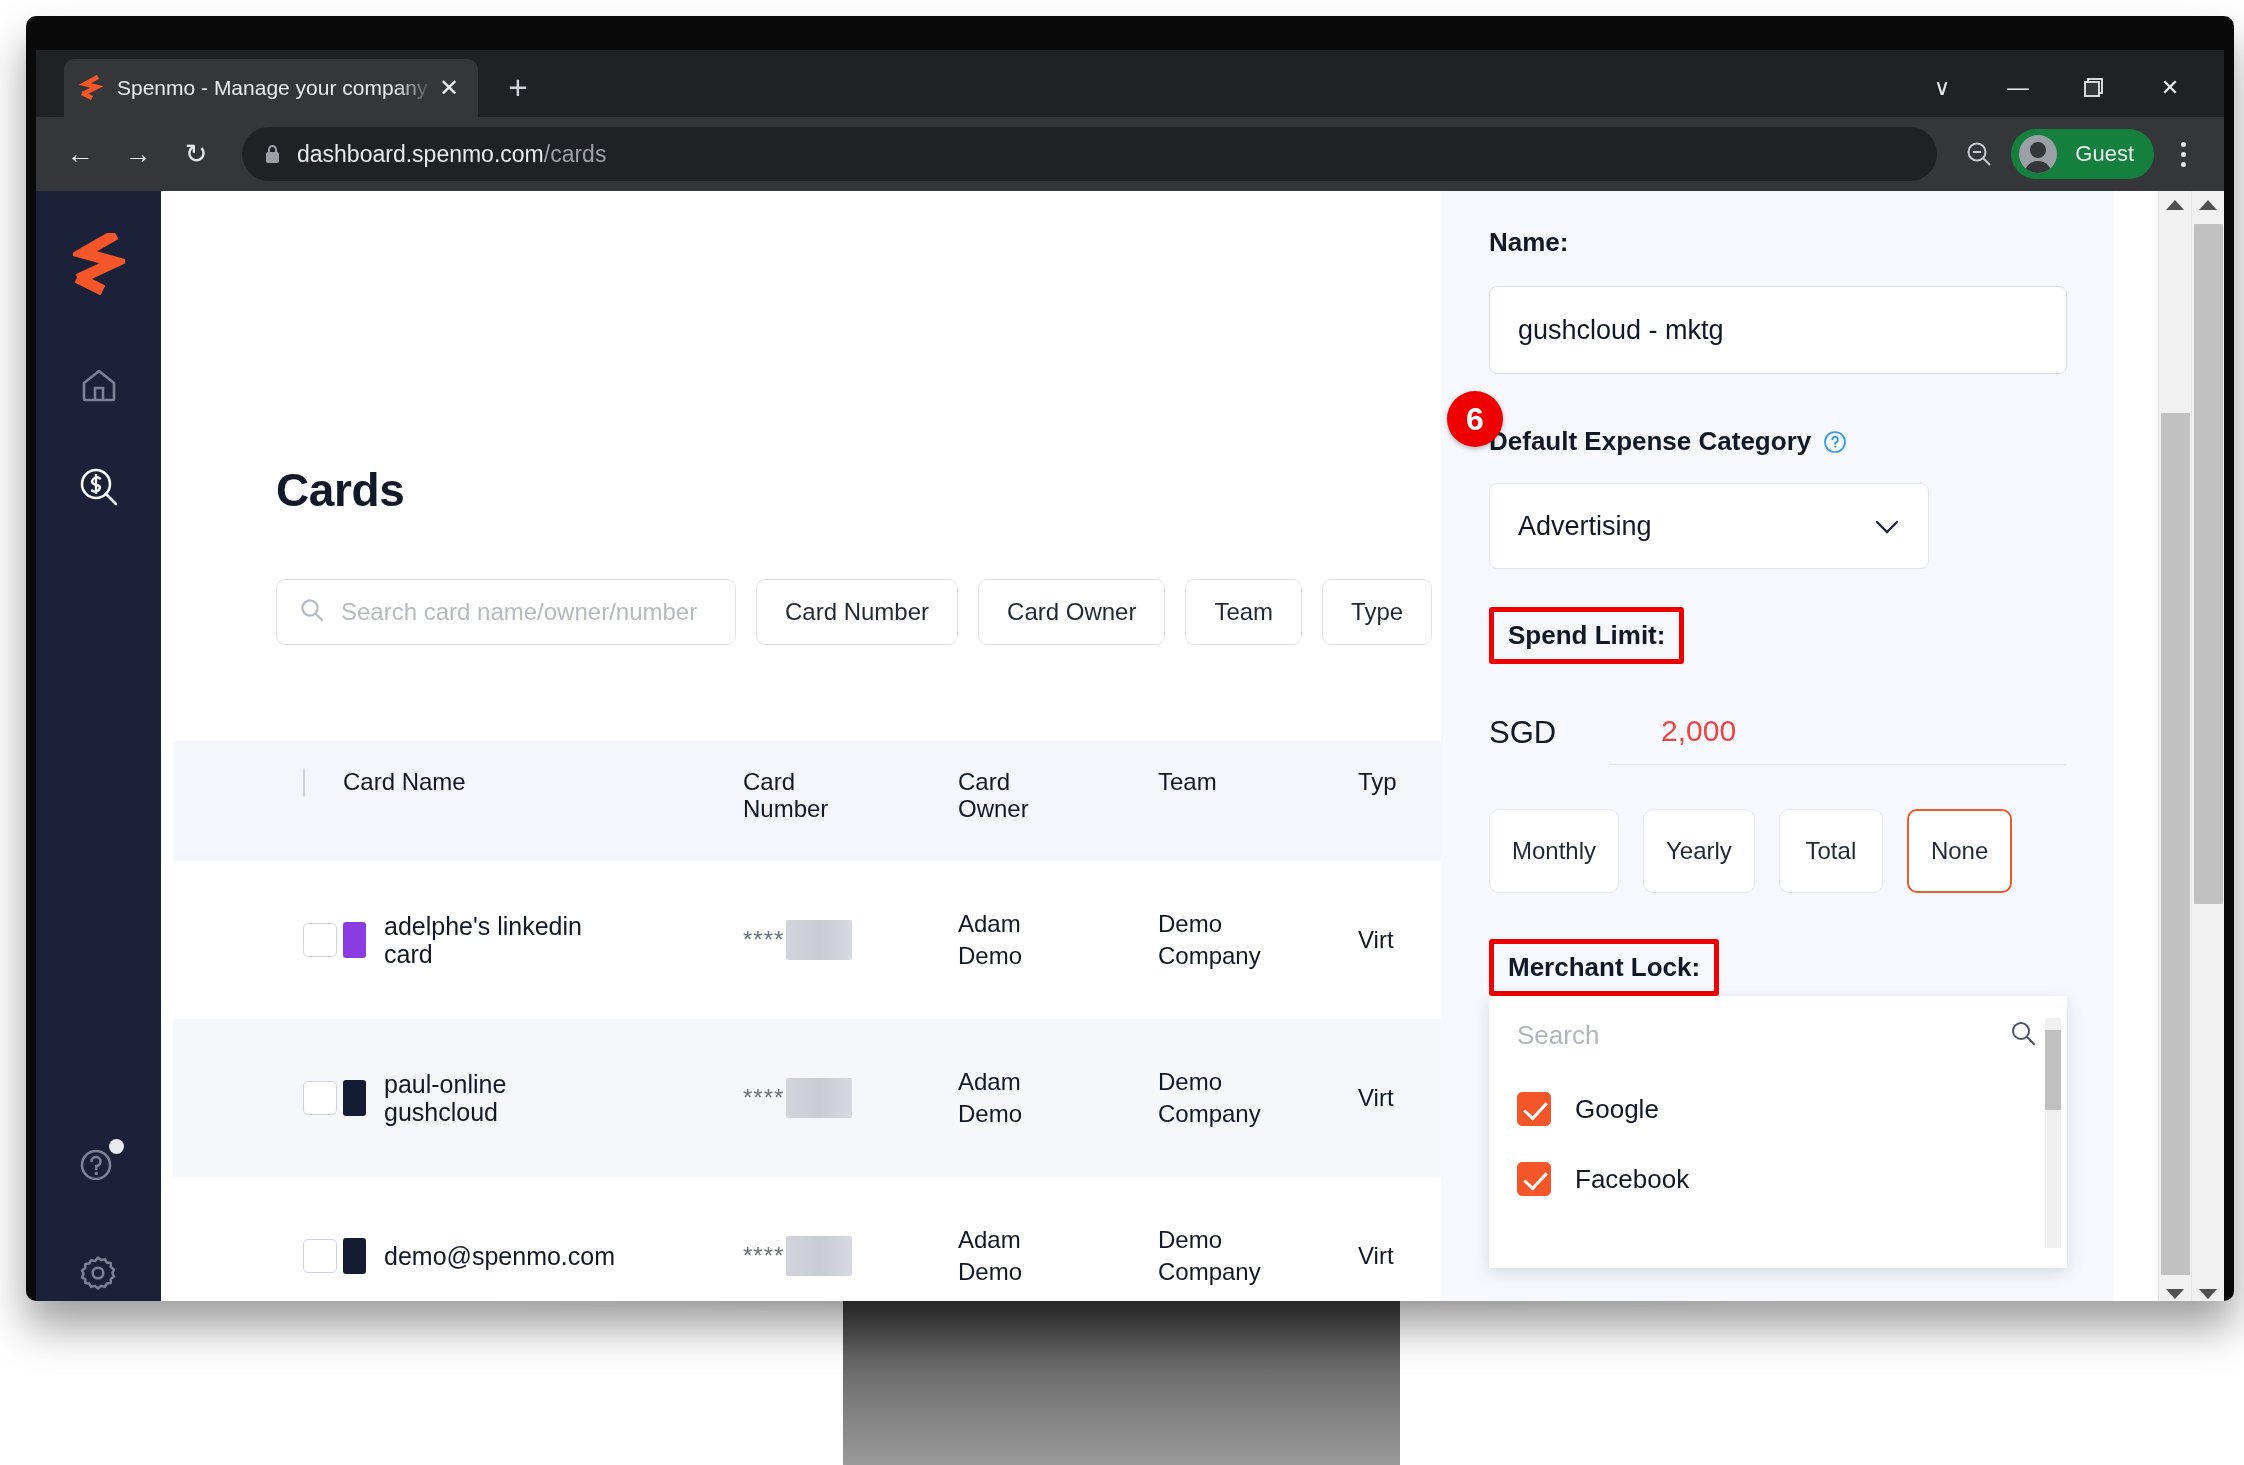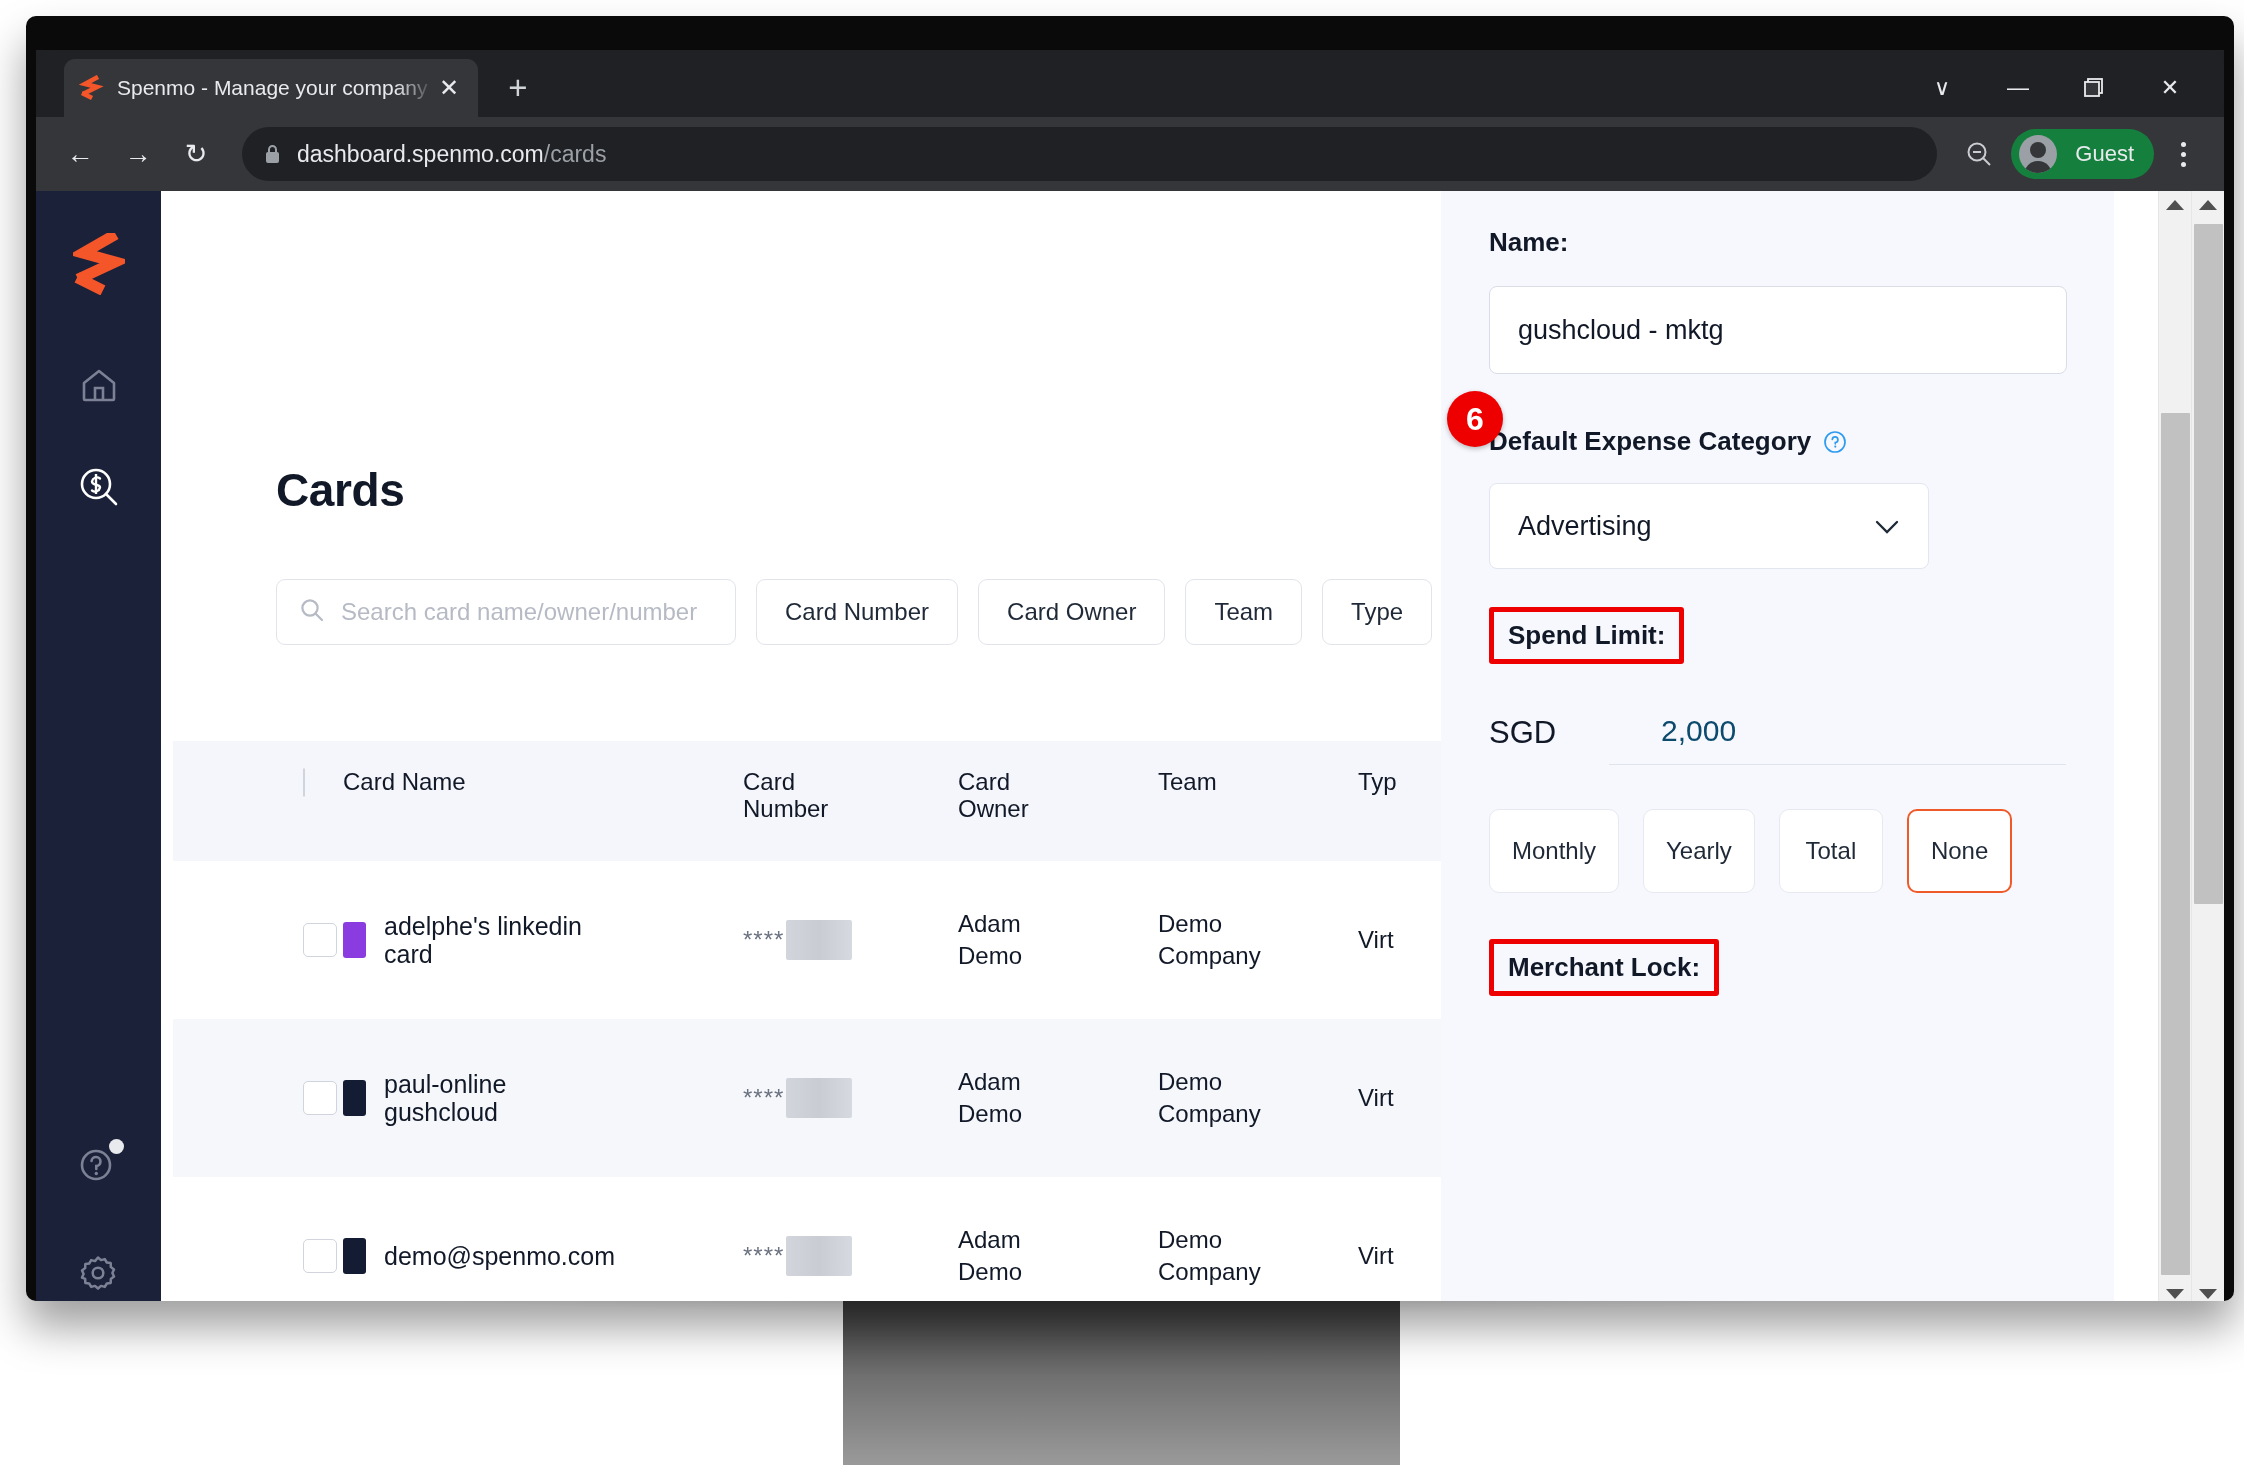--- a/index.html
+++ b/index.html
@@ -192,21 +192,21 @@
     color: #fff; font-size: 32px; font-weight: 700;
     display: flex; align-items: center; justify-content: center;
     box-shadow: 0 2px 5px rgba(0,0,0,.25); z-index: 9;
   }
   .hl-box { border: 5px solid #ee0000; border-radius: 3px; display: inline-block; padding: 8px 14px; background: #f6f8fd; }
   #spend-label-wrap { margin-top: 38px; }
   #spend-row { margin-top: 50px; display: flex; align-items: flex-end; gap: 0; }
   #sgd { font-size: 31px; color: #111827; width: 120px; padding-bottom: 14px; }
   #amount-field {
     flex: 1 1 auto; border-bottom: 1px solid #dfe3ec;
-    padding: 0 0 16px 52px; font-size: 30px; color: #0c4a6e;
+    padding: 0 0 16px 52px; font-size: 30px; color: #ef4444;
   }
   #limit-btns { margin-top: 44px; display: flex; gap: 24px; }
   .limit-btn {
     height: 84px; min-width: 104px; padding: 0 22px; border-radius: 10px;
     border: 1px solid #e6e9f0; background: #fff;
     display: flex; align-items: center; justify-content: center;
     font-size: 24px; color: #1f2937; cursor: pointer;
   }
   .limit-btn.sel { border: 2px solid #f05a28; color: #1f2937; }
 
@@ -530,20 +530,42 @@
           <div class="limit-btn">Yearly</div>
           <div class="limit-btn">Total</div>
           <div class="limit-btn sel">None</div>
         </div>
 
         <div id="merchant-label-wrap">
           <span class="hl-box field-label">Merchant Lock:</span>
         </div>
 
 
+        <div id="merchant-menu">
+          <div id="menu-search">
+            <span id="menu-search-ph">Search</span>
+            <span>
+              <svg width="28" height="28" viewBox="0 0 28 28">
+                  <circle cx="12" cy="12" r="8" fill="none" stroke="#4b5563" stroke-width="2"></circle>
+                  <line x1="18" y1="18" x2="25" y2="25" stroke="#4b5563" stroke-width="2" stroke-linecap="round"></line>
+                </svg>
+            </span>
+          </div>
+          <div class="opt">
+            <span class="optbox on"></span>
+            <span class="optlabel">Google</span>
+          </div>
+          <div class="opt">
+            <span class="optbox on"></span>
+            <span class="optlabel">Facebook</span>
+          </div>
+
+          <div id="menu-sb"></div>
+          <div id="menu-sb-thumb"></div>
+        </div>
       </div>
 
       <div class="vsb" id="vsb-a">
         <span class="arrow-up"></span>
         <span class="thumb"></span>
         <span class="arrow-dn"></span>
       </div>
       <div class="vsb" id="vsb-b">
         <span class="arrow-up"></span>
         <span class="thumb"></span>

